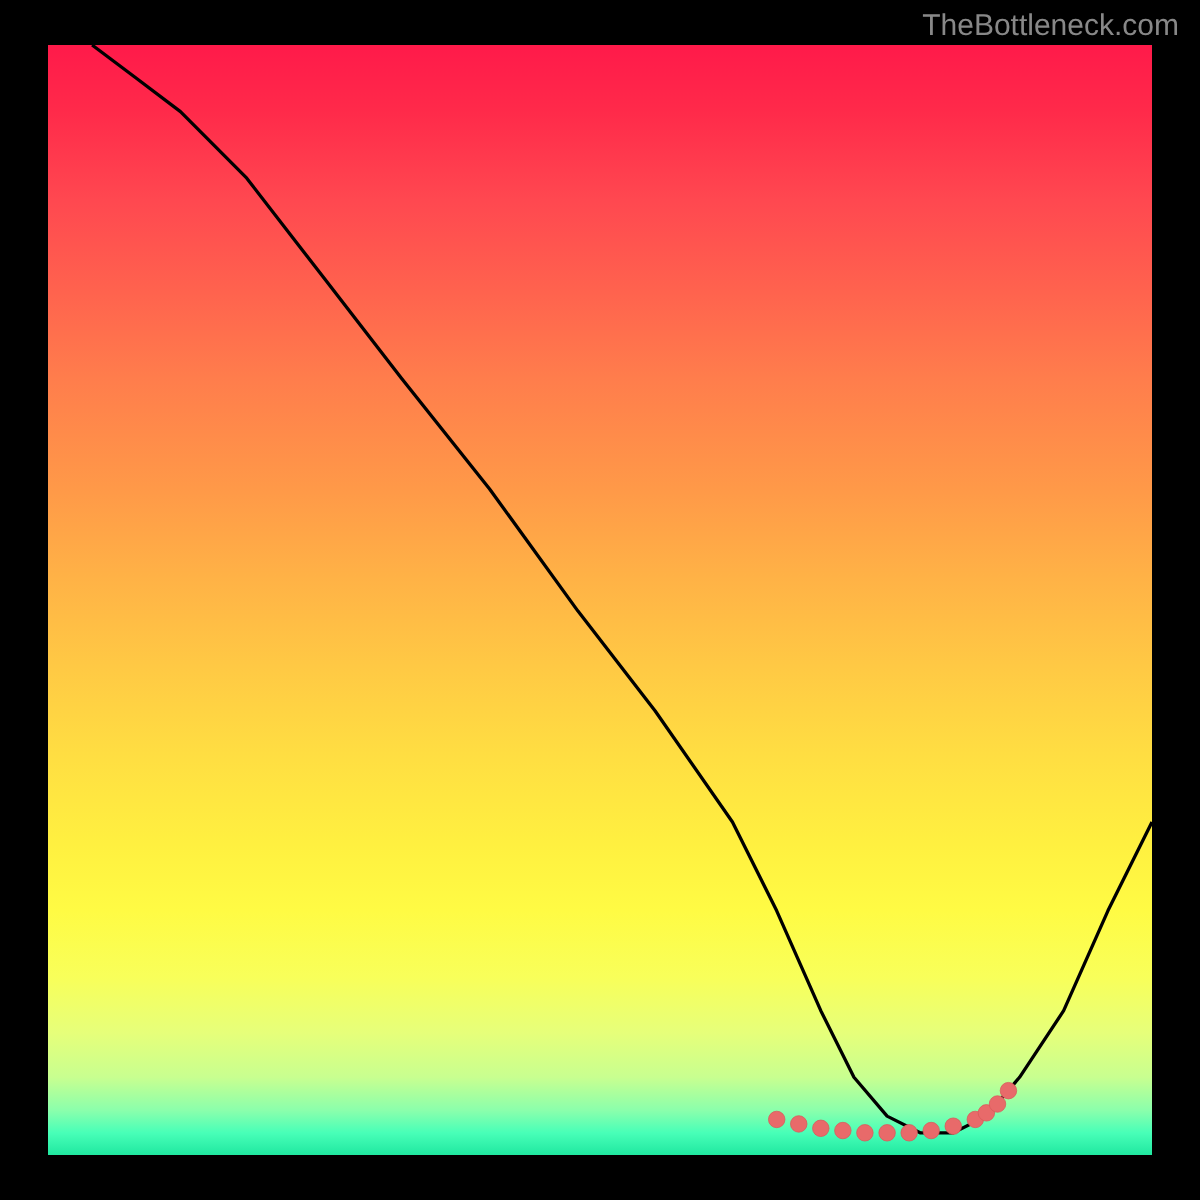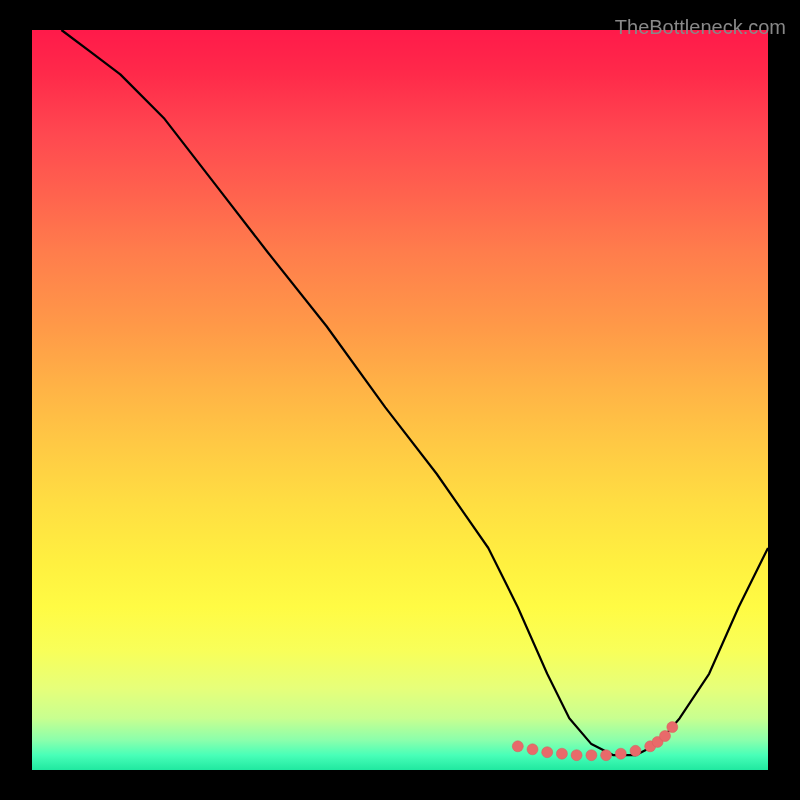--- a/index.html
+++ b/index.html
@@ -5,21 +5,21 @@
   * { margin: 0; padding: 0; box-sizing: border-box; }
   body {
     width: 800px;
     height: 800px;
     background: #000;
     position: relative;
     font-family: Arial, sans-serif;
   }
   .watermark {
     position: absolute;
-    top: 16px;
+    top: 6px;
     right: 14px;
     color: #888;
     font-size: 20px;
     font-weight: 500;
     z-index: 10;
   }
   .plot-area {
     position: absolute;
     left: 32px;
     top: 30px;

